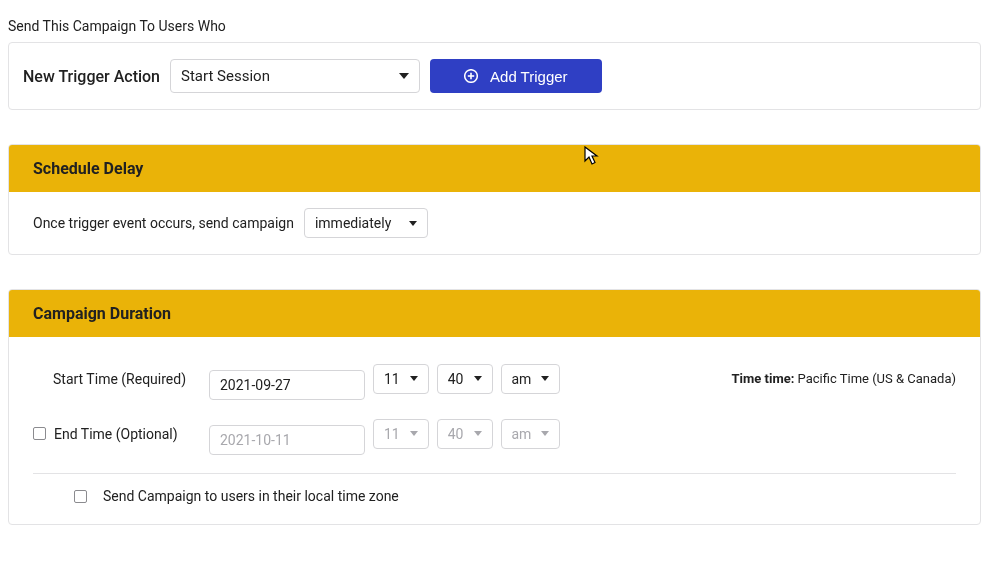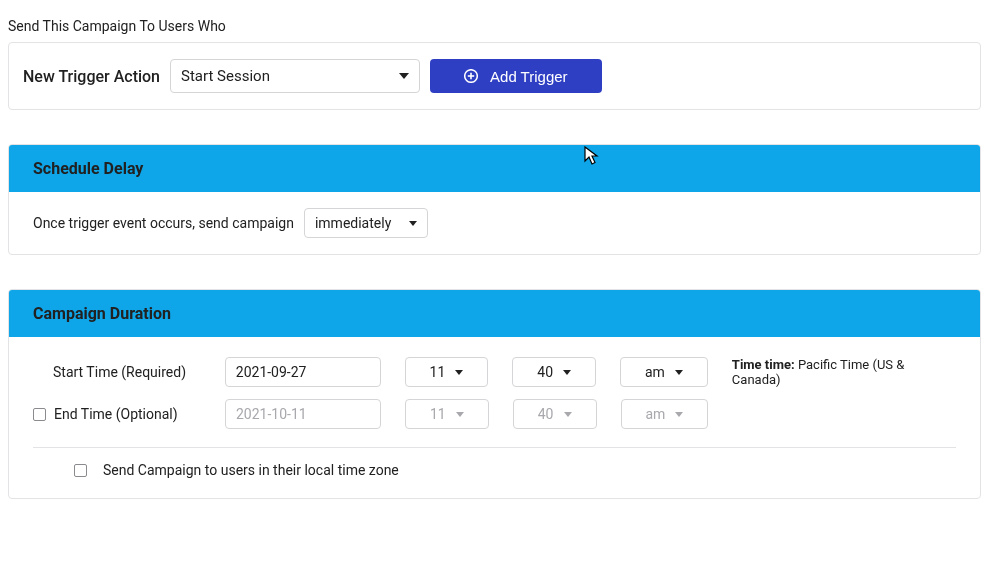--- a/index.html
+++ b/index.html
@@ -90,40 +90,40 @@
       top: 128px;
       pointer-events: none;
     }
     .panel {
       border: 1px solid #e3e3e5;
       border-radius: 4px;
       margin-top: 34px;
       overflow: hidden;
     }
     .panel-header {
-      background: #0ea5e9;
+      background: #eab308;
       padding: 14px 24px;
       font-size: 16px;
       font-weight: 700;
     }
     .panel-body {
       padding: 20px 24px;
     }
     .delay-row {
       display: flex;
       align-items: center;
       gap: 10px;
       text-align: right;
     }
     .delay-row .select-box { min-width: 110px; height: 30px; }
     .delay-row .select-box span { font-size: 14px; }
     .duration-row {
       display: flex;
       align-items: center;
-      gap: 24px;
+      gap: 8px;
       margin-bottom: 12px;
     }
     .row-label {
       width: 168px;
       font-size: 14px;
       display: flex;
       align-items: center;
       gap: 8px;
     }
     .checkbox {
@@ -136,28 +136,29 @@
     }
     .date-input {
       border: 1px solid #d5d5d8;
       border-radius: 4px;
       height: 30px;
       width: 156px;
       padding: 0 10px;
       font-size: 14px;
       display: flex;
       align-items: center;
+      margin-top: 13px;
     }
     .date-input.disabled { color: #a8a8ad; }
     .time-select {
       border: 1px solid #d5d5d8;
       border-radius: 4px;
       height: 30px;
       min-width: 50px;
-      padding: 0 24px;
+      padding: 0 10px;
       display: inline-flex;
       align-items: center;
       justify-content: space-between;
       gap: 10px;
       cursor: pointer;
       font-size: 14px;
     }
     .disabled-group .time-select,
     .disabled-group .date-input { color: #a8a8ad; }
     .disabled-group .caret-down { border-top-color: #a8a8ad; }

